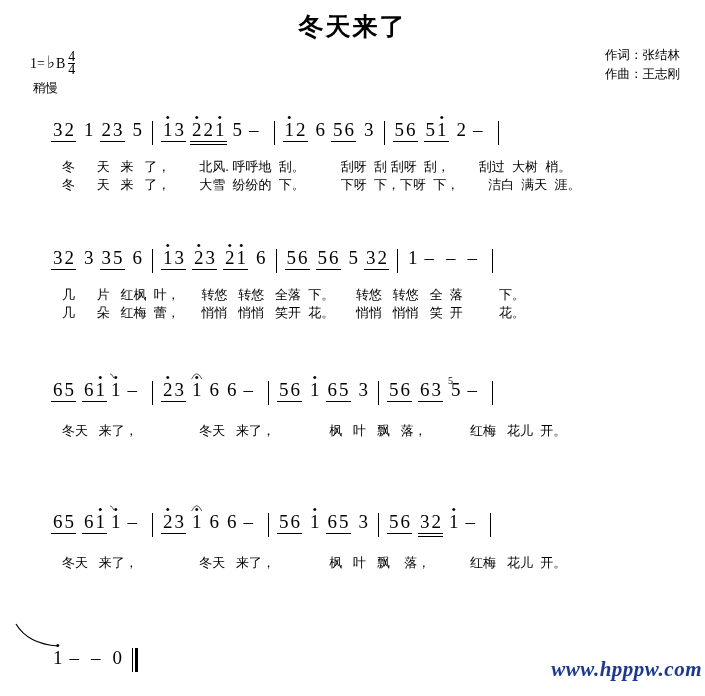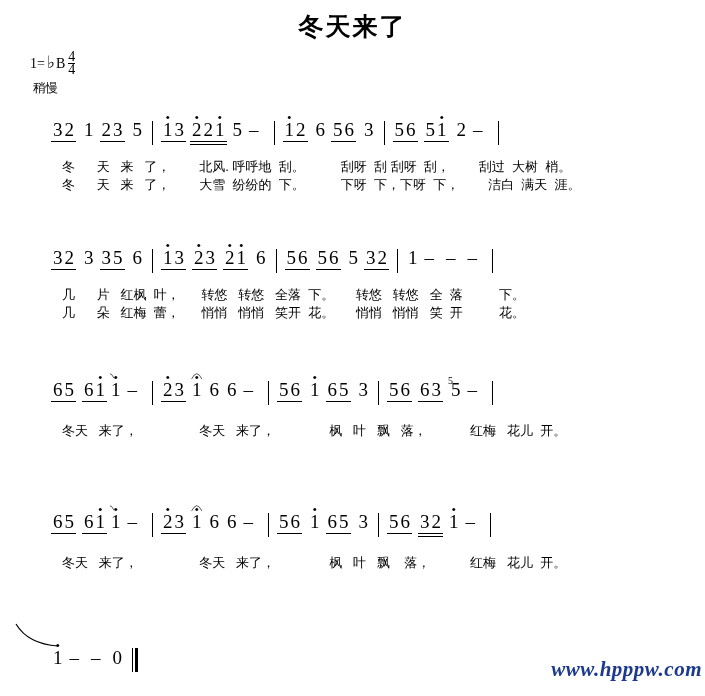--- a/index.html
+++ b/index.html
@@ -178,20 +178,24 @@
   .endbar i.thin { width: 1px; }
   .endbar i.thick { width: 3px; }
 </style>
 </head>
 <body>
 
 <div class="sheet">
 
   <div class="title">冬天来了</div>
 
+  <div class="credits">
+    <div>作词：张结林</div>
+    <div>作曲：王志刚</div>
+  </div>
 
   <div class="keysig">
     <span class="eq">1=</span>
     <span class="flat">♭</span>
     <span class="letter">B</span>
     <span class="meter">
       <span class="num">4</span>
       <span class="den">4</span>
     </span>
   </div>

